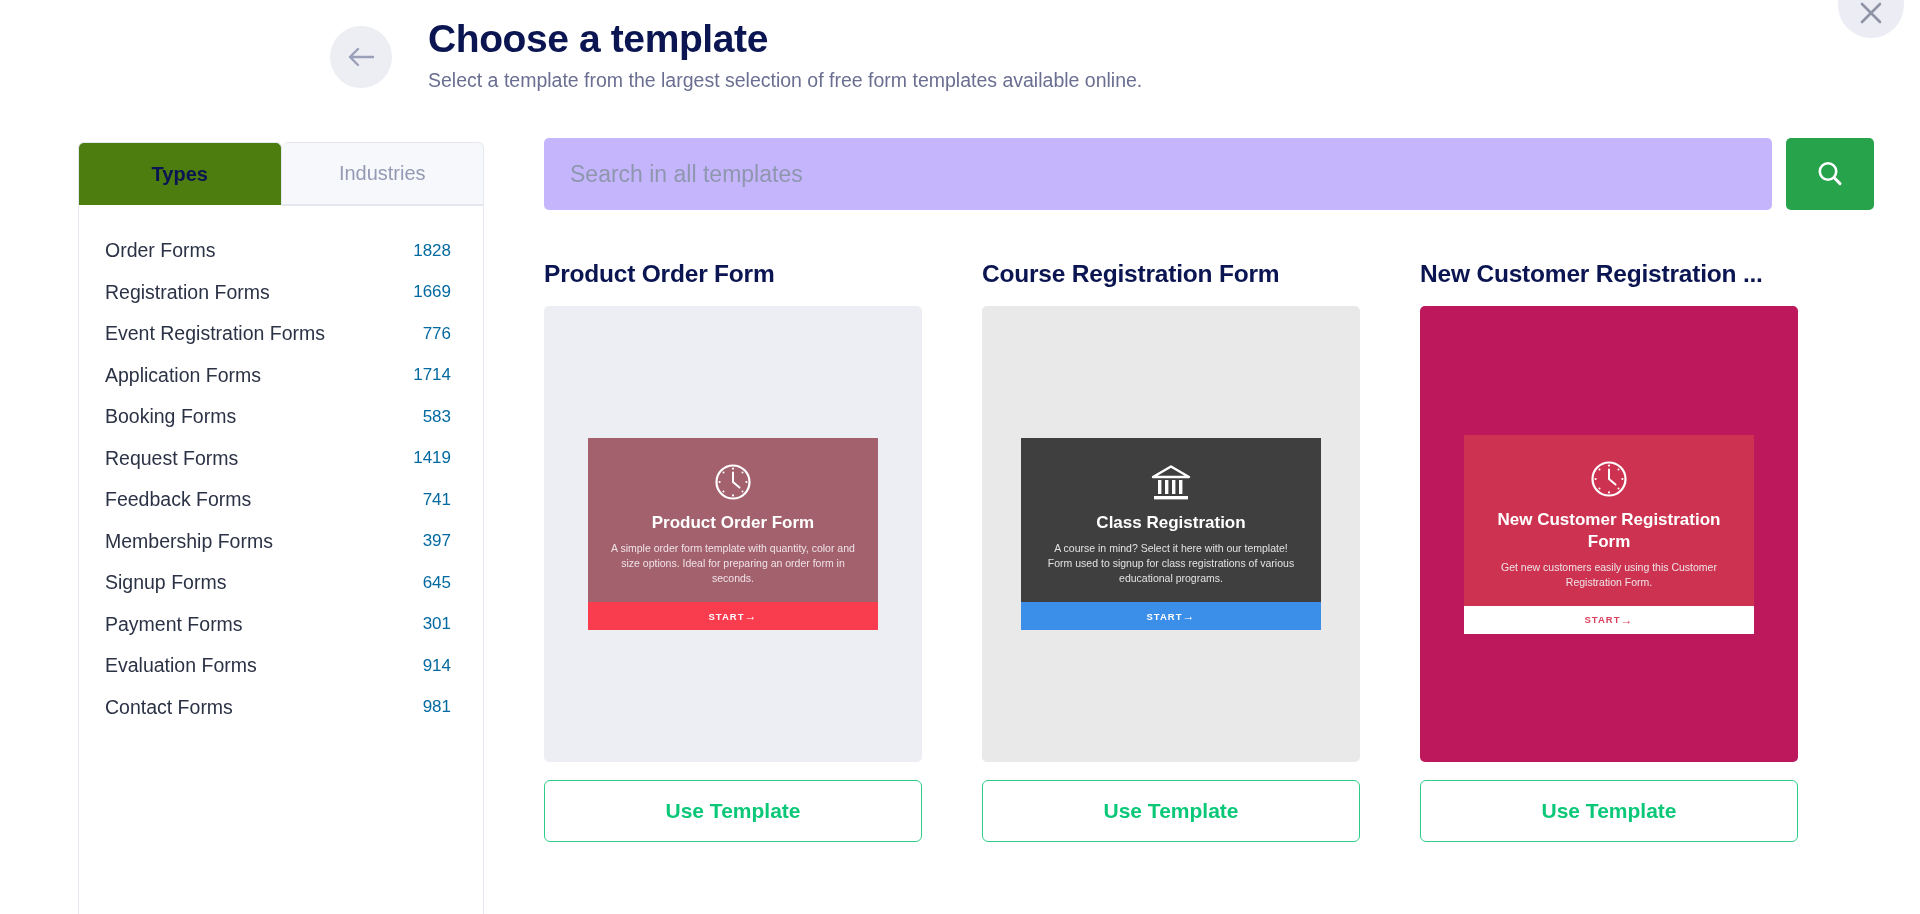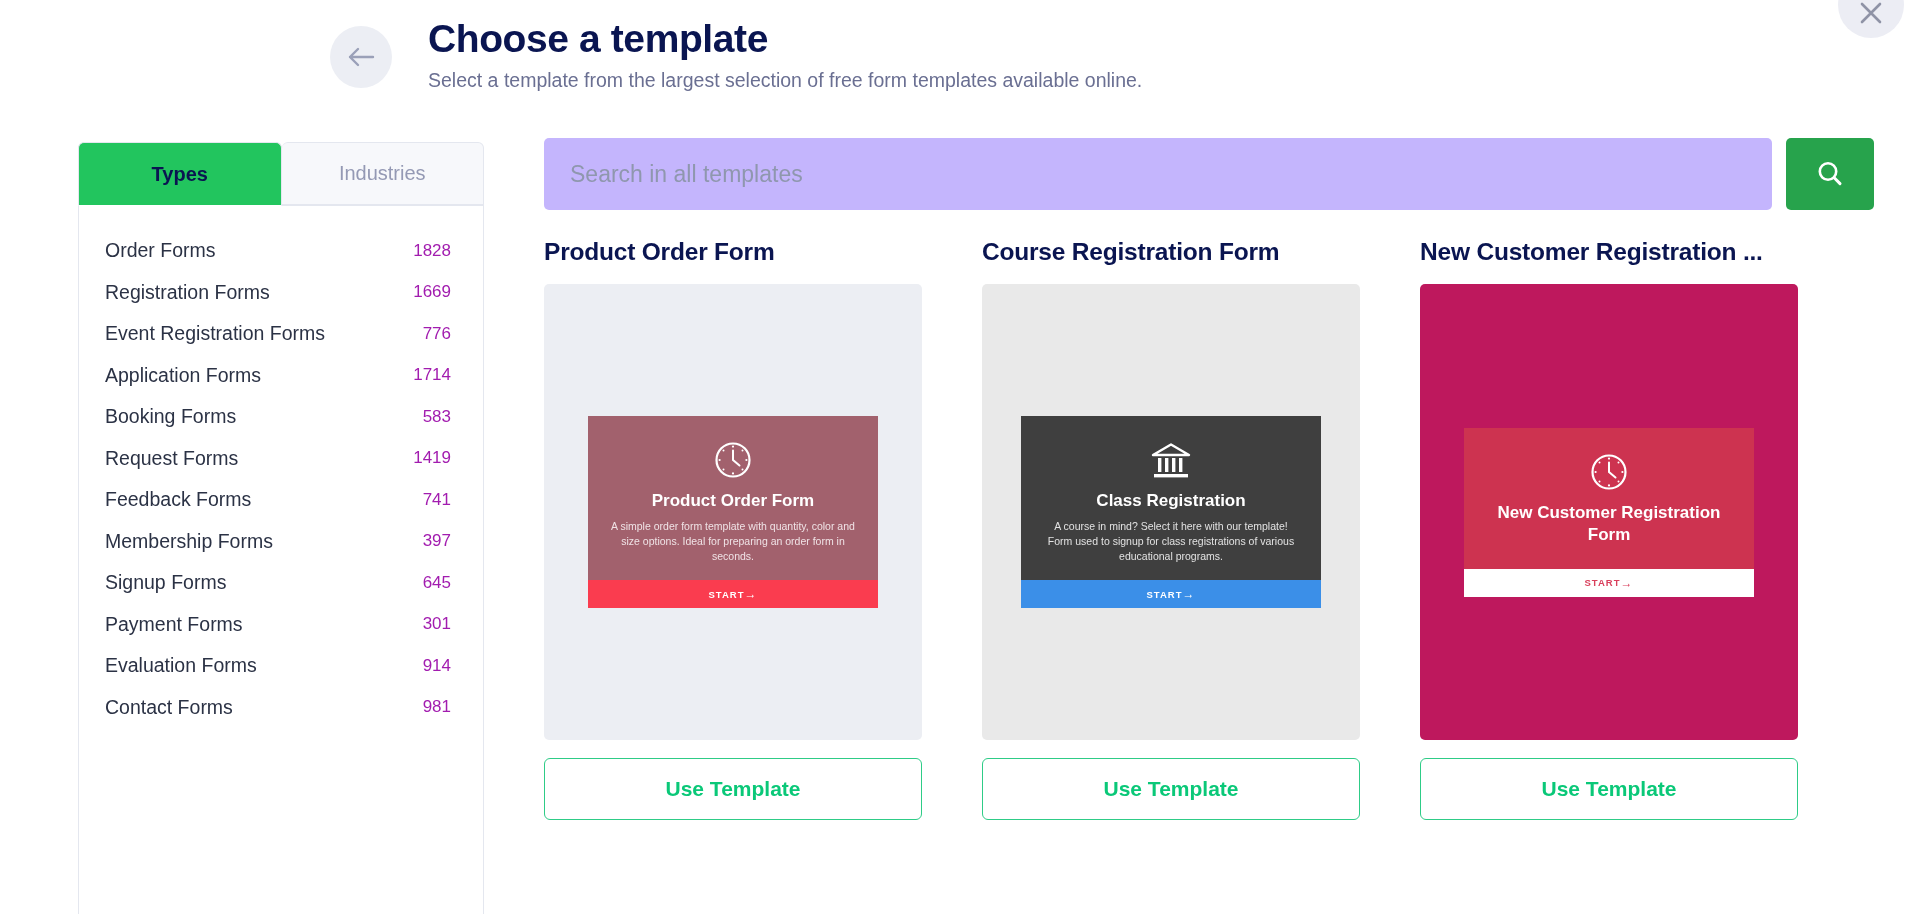--- a/index.html
+++ b/index.html
@@ -104,21 +104,21 @@
     display: flex;
     align-items: center;
     justify-content: center;
     font-size: 20px;
     cursor: pointer;
     border: 1px solid #e4e7ef;
     border-radius: 6px 6px 0 0;
     position: relative;
   }
   .tab.active {
-    background: #22c55e;
+    background: #4d7c0f;
     color: #0a1551;
     font-weight: bold;
     border-bottom: 1px solid #ffffff;
     margin-bottom: -1px;
     z-index: 2;
   }
   .tab.inactive {
     background: #f7f8fb;
     color: #9499b4;
     border-left: none;
@@ -142,21 +142,21 @@
   }
 
   .type-label {
     font-size: 19.5px;
     color: #2b3245;
     white-space: nowrap;
   }
 
   .type-count {
     font-size: 17px;
-    color: #a21caf;
+    color: #0369a1;
     white-space: nowrap;
   }
 
   
   .main {
     position: absolute;
     left: 544px;
     top: 138px;
     width: 1330px;
   }
@@ -191,21 +191,21 @@
     align-items: center;
     justify-content: center;
     cursor: pointer;
   }
   .search-button svg { display: block; }
 
   
   .cards {
     display: flex;
     gap: 60px;
-    margin-top: 28px;
+    margin-top: 50px;
   }
 
   .card { width: 378px; }
 
   .card-title {
     font-size: 24.5px;
     font-weight: bold;
     color: #0a1551;
     white-space: nowrap;
     overflow: hidden;
@@ -465,20 +465,21 @@
                   <circle cx="22" cy="35.4" r="1.1" fill="#ffffff"></circle>
                   <circle cx="8.6" cy="22" r="1.1" fill="#ffffff"></circle>
                   <circle cx="35.4" cy="22" r="1.1" fill="#ffffff"></circle>
                   <circle cx="31.5" cy="12.5" r="1" fill="#ffffff"></circle>
                   <circle cx="12.5" cy="31.5" r="1" fill="#ffffff"></circle>
                   <circle cx="31.5" cy="31.5" r="1" fill="#ffffff"></circle>
                   <circle cx="12.5" cy="12.5" r="1" fill="#ffffff"></circle>
                 </svg>
               </div>
               <div class="mini-title">New Customer Registration Form</div>
+              <div class="mini-desc">Get new customers easily using this Customer Registration Form.</div>
             </div>
             <div class="mini-start" style="background:#ffffff;color:#d9405c;">
               <span>START</span>
               <span class="arrow">→</span>
             </div>
           </div>
         </div>
         <button class="use-template">Use Template</button>
       </div>
 

